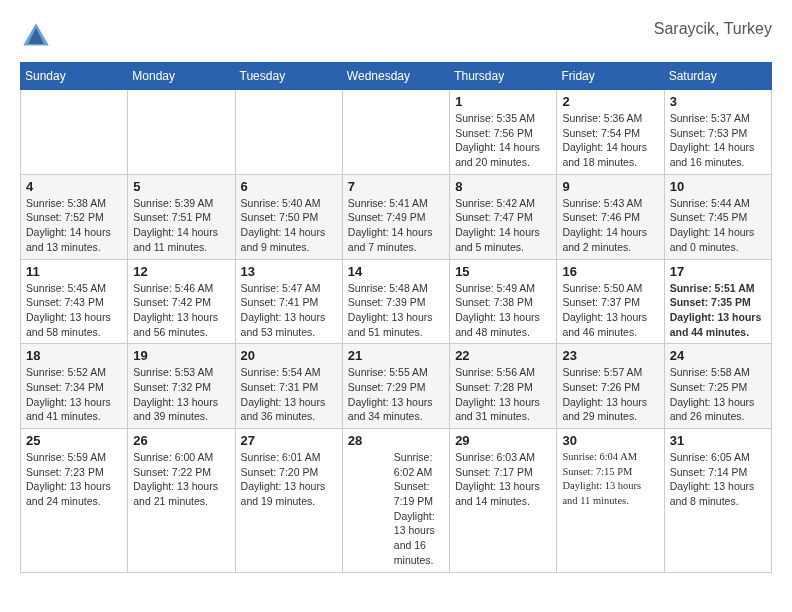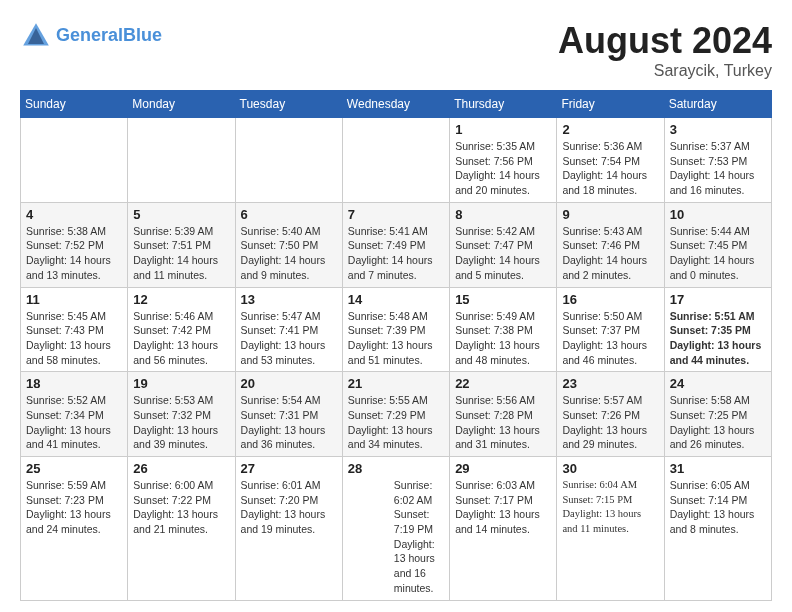--- a/index.html
+++ b/index.html
@@ -89,26 +89,22 @@
   </style>
 </head>
 <body>
 
 <div class="header">
   <div class="logo">
     <svg class="logo-icon" viewBox="0 0 40 40" xmlns="http://www.w3.org/2000/svg">
       <polygon points="20,4 36,32 4,32" fill="#4a90d9" opacity="0.85"></polygon>
       <polygon points="20,10 30,30 10,30" fill="#1a3a6b" opacity="0.6"></polygon>
     </svg>
-    <div class="logo-text">
-      <div><span>General</span><span style="color:#4a90d9">Blue</span></div>
-    </div>
   </div>
   <div class="title-block">
-    <div class="month-year">August 2024</div>
     <div class="location">Saraycik, Turkey</div>
   </div>
 </div>
 
 <table>
   <thead>
     <tr id="thead-row">
     <th>Sunday</th>
         <th>Monday</th>
         <th>Tuesday</th>

